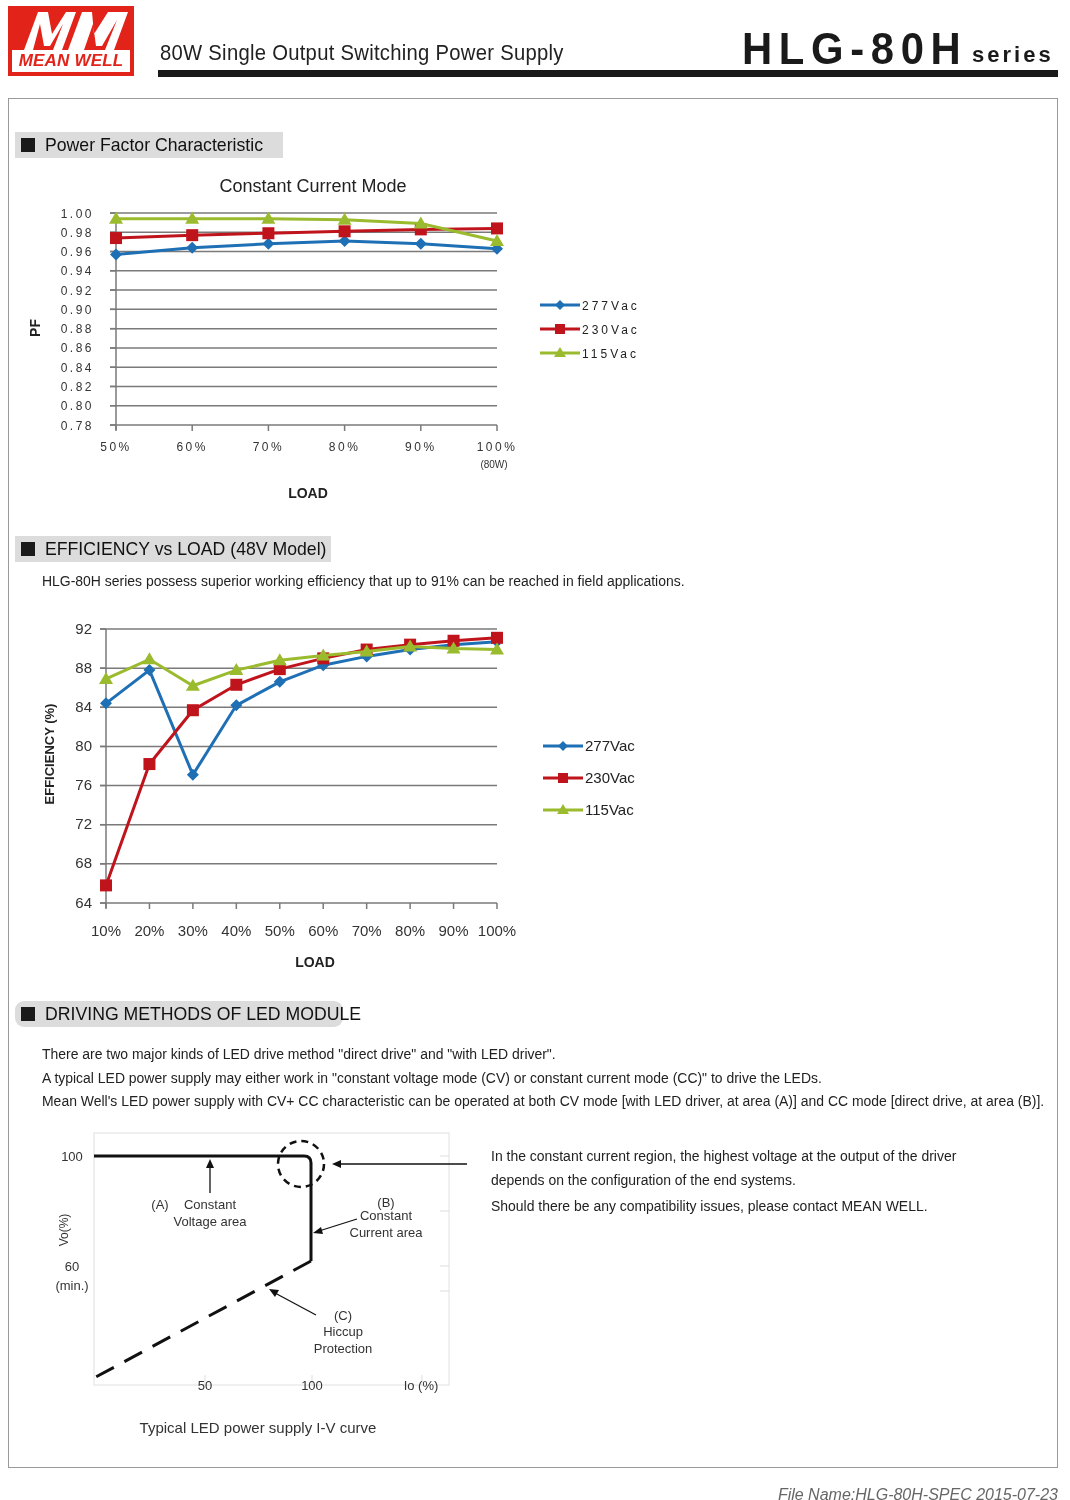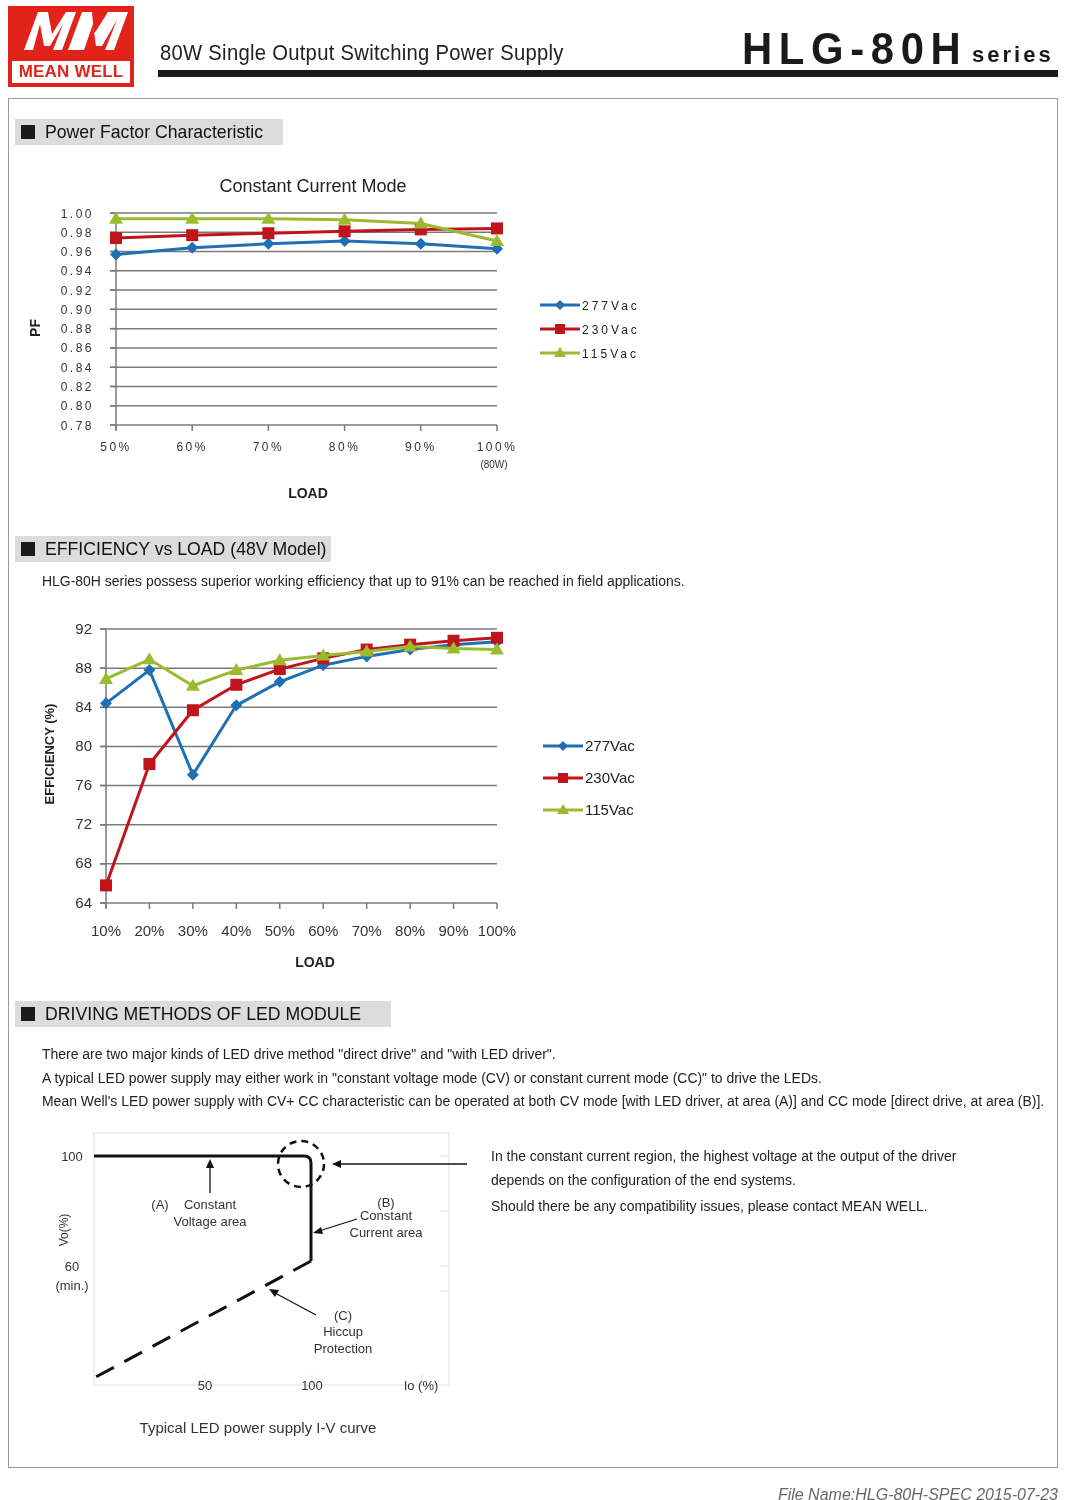--- a/index.html
+++ b/index.html
@@ -1,34 +1,34 @@
 <!DOCTYPE html>
 <html><head>
 <meta charset="utf-8">
 <style>
   html, body { margin:0; padding:0; background:#fff; }
   body { width:1070px; height:1500px; position:relative; overflow:hidden; font-family:"Liberation Sans", sans-serif; color:#222; }
   .abs { position:absolute; }
   
-  #logo { left:8px; top:6px; width:126px; height:81px; background:#e2231a; }
+  #logo { left:8px; top:6px; width:126px; height:70px; background:#e2231a;font-style:italic; }
   #logo svg { display:block; }
   #logo-text { position:absolute; left:4px; bottom:4px; width:118px; height:22px; background:#fff; color:#e2231a; font-weight:bold; font-size:17px; line-height:22px; text-align:center; letter-spacing:0.2px; }
   #subtitle { left:160px; top:40px; font-size:22px; color:#222; letter-spacing:0.3px; transform:scaleX(0.92); transform-origin:left; white-space:nowrap; }
   #model { left:742px; top:24px; font-size:44px; font-weight:bold; letter-spacing:7px; color:#1a1a1a; transform:scaleX(0.95); transform-origin:left; white-space:nowrap; }
   #series { left:972px; top:42px; font-size:22px; font-weight:bold; letter-spacing:3px; color:#1a1a1a; white-space:nowrap; }
   #header-rule { left:158px; top:70px; width:900px; height:7px; background:#1a1a1a; }
   
   #frame { left:8px; top:98px; width:1050px; height:1370px; border:1px solid #9a9a9a; box-sizing:border-box; }
   
   .sec { background:#dcdcdc; height:26px; display:flex; align-items:center; padding:0 6px 0 6px; box-sizing:border-box; }
   .sec .sq { width:14px; height:14px; background:#1a1a1a; margin-right:10px; flex:none; }
   .sec .txt { font-size:19px; color:#111; white-space:nowrap; transform:scaleX(0.93); transform-origin:left; }
-  #sec1 { left:15px; top:119px; width:268px; }
+  #sec1 { left:15px; top:132px; width:268px; }
   #sec2 { left:15px; top:536px; width:316px; }
-  #sec3 { left:15px; top:1001px; width:376px; }
+  #sec3 { left:15px; top:1001px; width:328px;border-radius:9px; }
   .para { font-size:15.5px; color:#222; white-space:nowrap; transform:scaleX(0.9); transform-origin:left; }
   svg text { font-family:"Liberation Sans", sans-serif; }
   #footer { right:12px; top:1486px; font-size:16px; font-style:italic; color:#666; white-space:nowrap; }
 </style>
 </head>
 <body>
 
 <div id="logo" class="abs">
   <svg width="126" height="46" viewBox="0 0 126 46">
     <g fill="#fff">

